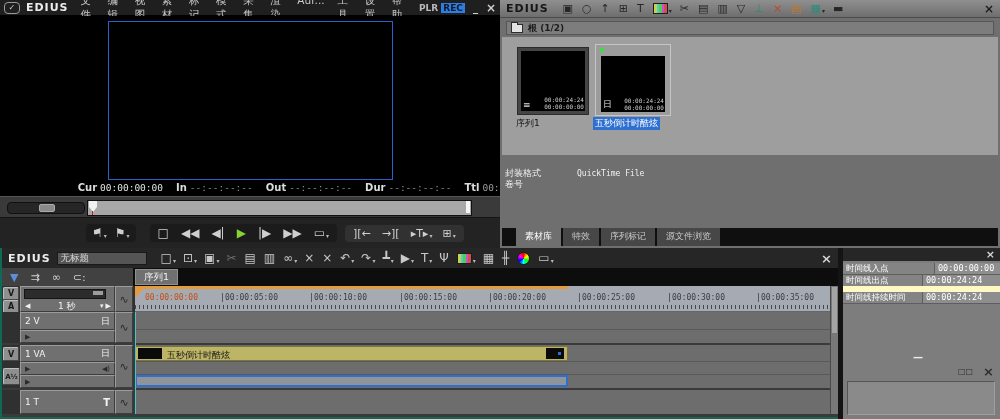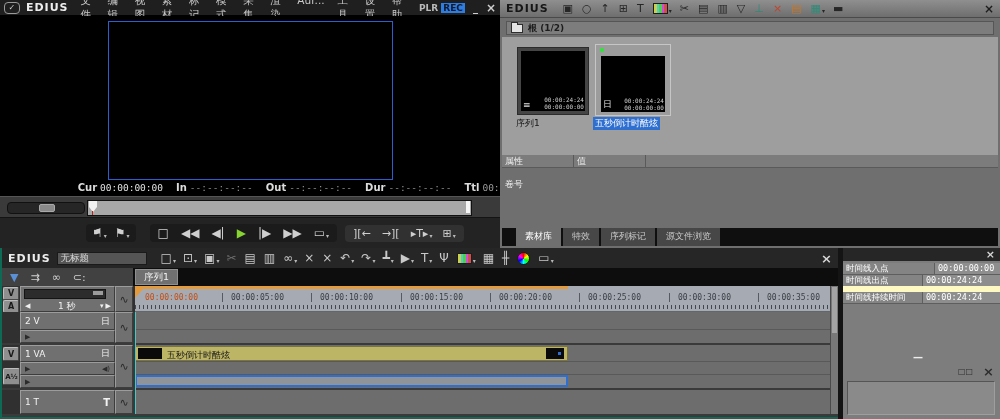--- a/index.html
+++ b/index.html
@@ -10,21 +10,21 @@
   .icn .gly{display:inline-block;}
   .dd{font-size:6px;color:#b9b9b9;margin-left:1px;align-self:flex-end;}
   .flip{transform:scaleX(-1);display:inline-block;}
   .colorbar{width:13px;height:9px;border:1px solid #1d1d1d;background:linear-gradient(90deg,#cfcf4e 0 20%,#4ecfcf 20% 40%,#4ecf4e 40% 60%,#cf4ecf 60% 80%,#cf4e4e 80% 100%);}
   .colorwheel{width:11px;height:11px;border-radius:50%;border:1px solid #1d1d1d;background:conic-gradient(#f00,#ff0,#0f0,#0ff,#00f,#f0f,#f00);}
   .folder{width:10px;height:7px;background:#e4e4e4;border:1px solid #2e2e2e;position:relative;display:inline-block;}
   .folder::before{content:"";position:absolute;top:-3px;left:-1px;width:5px;height:2px;background:#e4e4e4;border:1px solid #2e2e2e;border-bottom:none;}
   .btn3d{background:#8f8f8f;border:1px solid;border-color:#bdbdbd #474747 #474747 #bdbdbd;color:#191919;font-size:8px;font-weight:bold;display:flex;align-items:center;justify-content:center;border-radius:2px;}
   .hcell{background:#707070;border:1px solid;border-color:#9c9c9c #3d3d3d #3d3d3d #9c9c9c;color:#f2f2f2;font-size:9px;box-sizing:border-box;}
   .mono{font-family:"DejaVu Sans Mono",monospace;}
-  .tick{position:absolute;top:7px;border-left:1px solid #565b63;padding-left:8px;font-size:8px;color:#3a3e45;}
+  .tick{position:absolute;top:7px;border-left:1px solid #565b63;padding-left:2px;font-size:8px;color:#3a3e45;}
   .ruler-ticks{position:absolute;left:0;right:0;bottom:2px;height:4px;background-image:repeating-linear-gradient(90deg,#43474e 0 1px,transparent 1px 4px);}
   .tab{padding:2px 9px 3px 9px;font-size:9px;margin-right:2px;display:inline-block;}
   .menu-item{font-size:10.5px;color:#c9c9c9;margin-right:13px;}
   .tl-row{position:absolute;left:0;right:0;background:#6d6d6d;box-sizing:border-box;}
 </style>
 </head>
 <body>
 
 <div id="screen">
 
@@ -281,23 +281,23 @@
       <div class="abs" style="left:5px;top:11px;width:64px;height:56px;background:#000;">
         <div class="abs" style="left:2px;bottom:1px;color:#e0e0e0;font-size:9px;">日</div>
         <div class="abs" style="right:1px;bottom:1px;text-align:right;line-height:1.05;">
           <div class="mono" style="color:#cfcfcf;font-size:6px;">00:00:24:24</div>
           <div class="mono" style="color:#cfcfcf;font-size:6px;">00:00:00:00</div>
         </div>
       </div>
     </div>
     <div class="abs" style="left:93px;top:117px;color:#fff;background:#2e6fd0;font-size:9px;padding:0 2px;">五秒倒计时酷炫</div>
 
-    <div class="abs" style="left:2px;top:155px;width:496px;height:12px;background:#7c7c7c;border-bottom:1px solid #5a5a5a;display:flex;font-size:9px;color:#f0f0f0;">
-      <span style="width:72px;border-right:1px solid #5a5a5a;padding-left:3px;box-sizing:border-box;">属性</span>
-      <span style="width:72px;border-right:1px solid #5a5a5a;padding-left:3px;box-sizing:border-box;">值</span>
+    <div class="abs" style="left:2px;top:168px;width:496px;height:11px;display:flex;align-items:center;">
+      <span style="width:72px;padding-left:3px;box-sizing:border-box;color:#f2f2f2;font-size:9px;">封装格式</span>
+      <span class="mono" style="color:#f2f2f2;font-size:8px;padding-left:3px;">QuickTime File</span>
     </div>
     <div class="abs" style="left:2px;top:179px;width:496px;height:11px;display:flex;align-items:center;">
       <span style="width:72px;padding-left:3px;box-sizing:border-box;color:#f2f2f2;font-size:9px;">卷号</span>
       <span class="mono" style="color:#f2f2f2;font-size:8px;padding-left:3px;"></span>
     </div>
 
     <div class="abs" style="left:2px;top:228px;width:496px;height:18px;background:#0f0f0f;display:flex;align-items:flex-end;padding-left:14px;box-sizing:border-box;">
       <span class="tab" style="background:#6f6f6f;color:#fff;">素材库</span>
       <span class="tab" style="background:#474747;color:#c9c9c9;">特效</span>
       <span class="tab" style="background:#474747;color:#c9c9c9;">序列标记</span>

